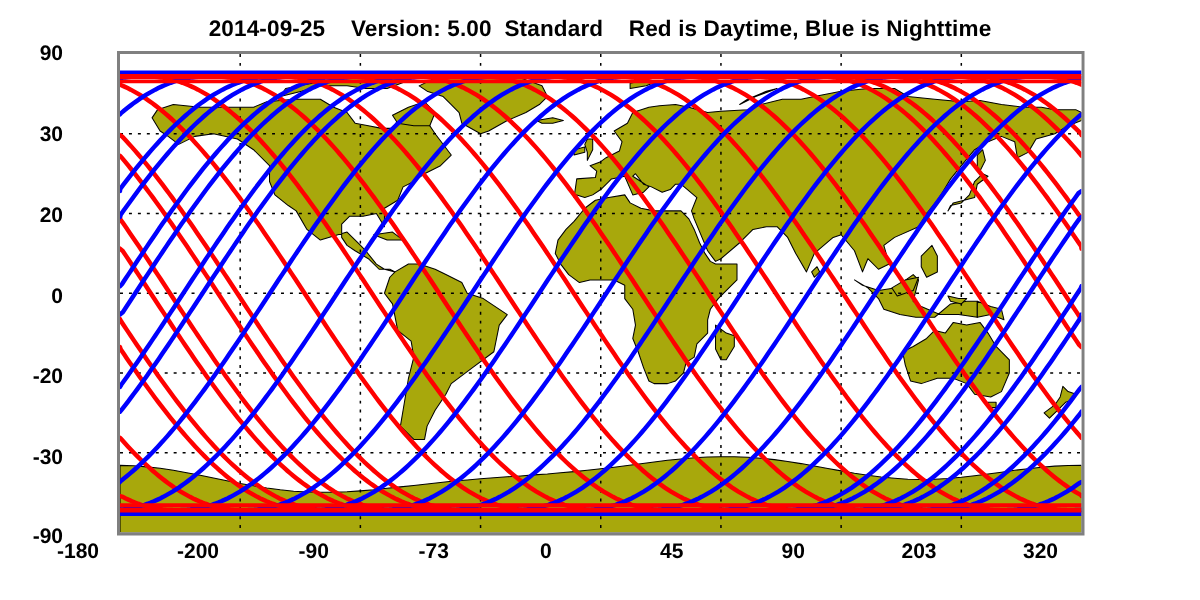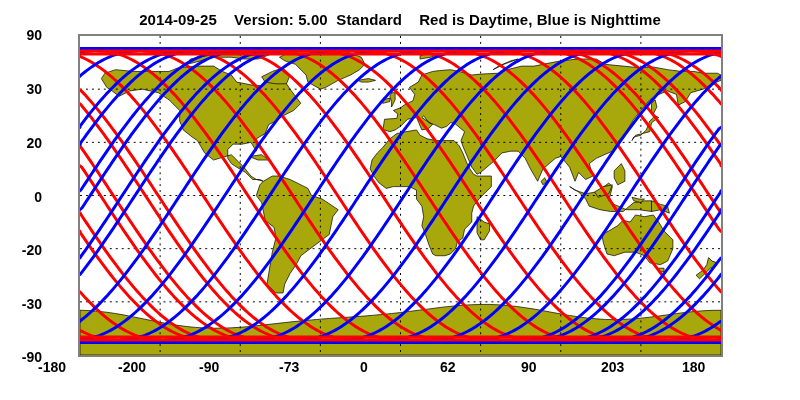--- a/index.html
+++ b/index.html
@@ -159,18 +159,18 @@
   <div class="ytick" style="top:190px">0</div>
   <div class="ytick" style="top:243px">-20</div>
   <div class="ytick" style="top:297px">-30</div>
   <div class="ytick" style="top:350px">-90</div>
 
   <div class="xtick" style="left:38px;top:360px">-180</div>
   <div class="xtick" style="left:118px;top:360px">-200</div>
   <div class="xtick" style="left:199px;top:360px">-90</div>
   <div class="xtick" style="left:279px;top:360px">-73</div>
   <div class="xtick" style="left:360px;top:360px">0</div>
-  <div class="xtick" style="left:440px;top:360px">62</div>
+  <div class="xtick" style="left:440px;top:360px">45</div>
   <div class="xtick" style="left:521px;top:360px">90</div>
   <div class="xtick" style="left:601px;top:360px">203</div>
-  <div class="xtick" style="left:682px;top:360px">180</div>
+  <div class="xtick" style="left:682px;top:360px">320</div>
 
 </div>
 
 </body></html>

